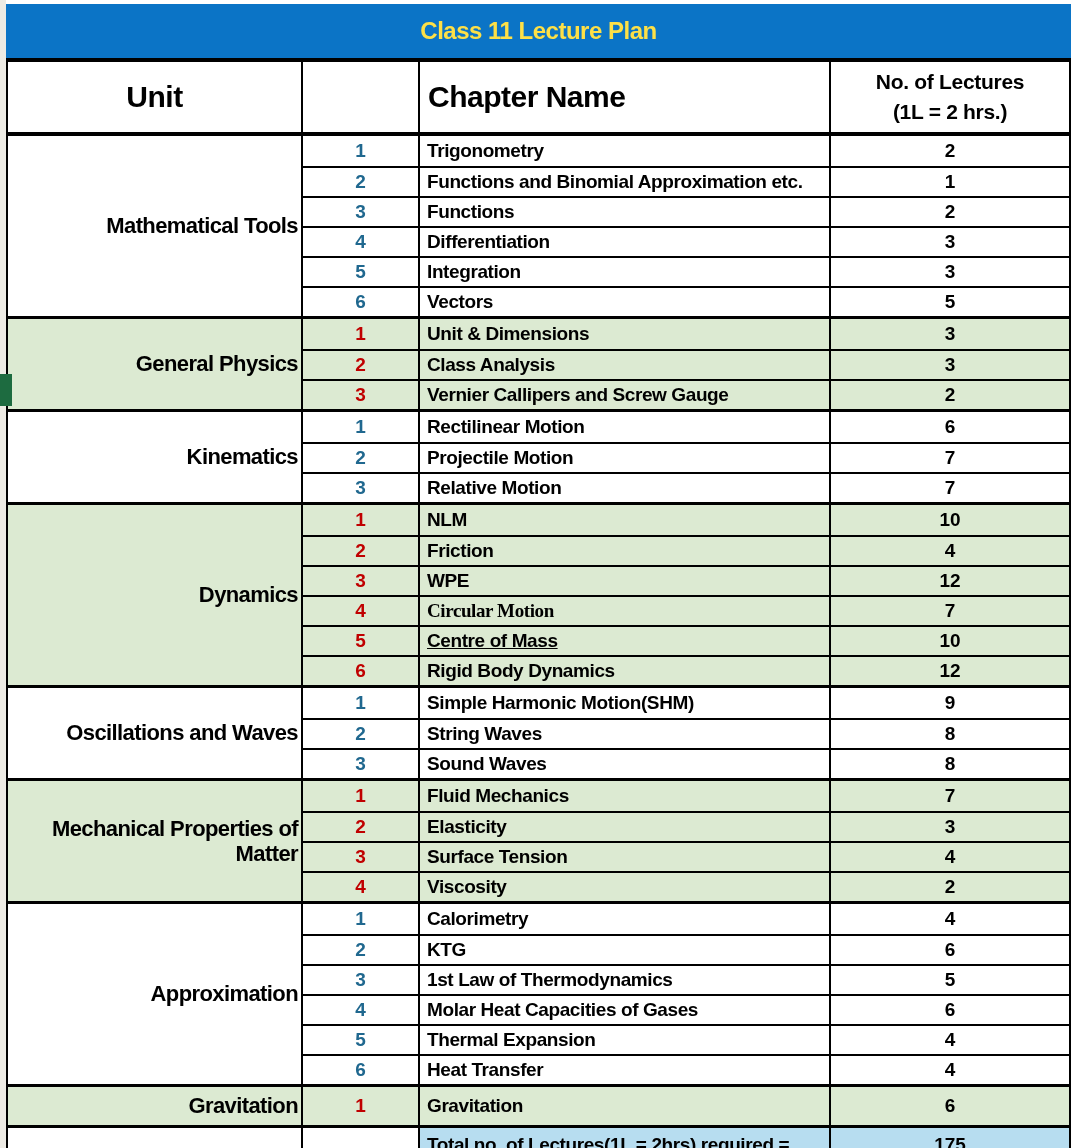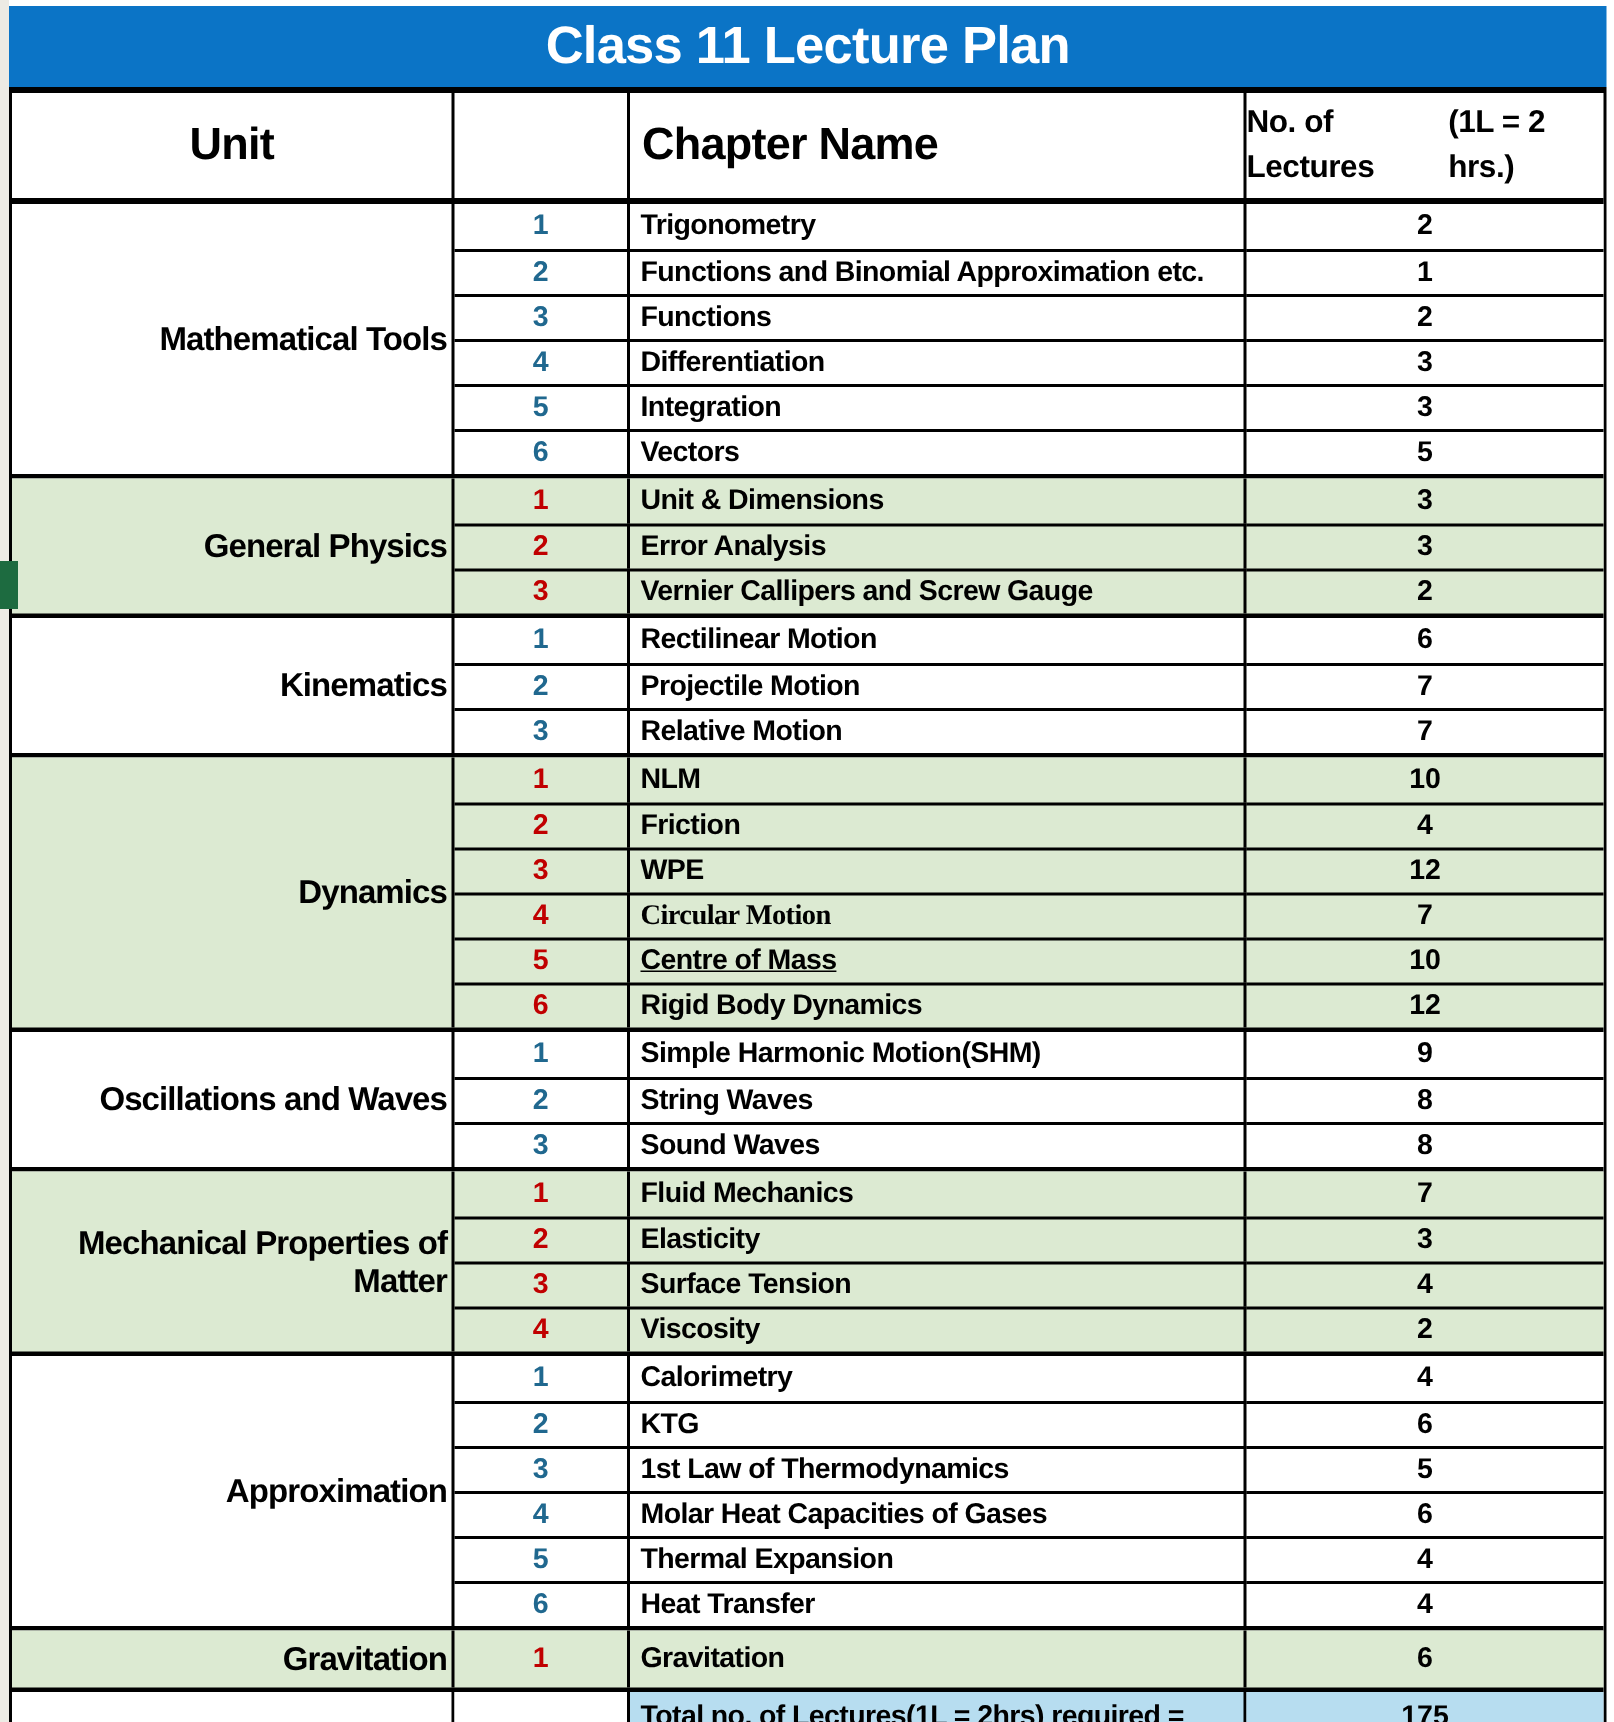--- a/index.html
+++ b/index.html
@@ -17,32 +17,32 @@
     font-family:"Liberation Sans", sans-serif;font-weight:bold;color:#000;
     overflow:hidden;
   }
   .edge-strip{position:absolute;left:0;top:0;width:6px;height:1148px;background:#edebe4;}
   .green-tab{position:absolute;left:0;top:374px;width:12px;height:32px;background:var(--tabgreen);z-index:5;}
 
   .title-bar{
     margin:4px 5px 0 6px;height:54px;background:var(--title-bg);
     display:flex;align-items:center;justify-content:center;
   }
-  .title-bar h1{font-size:35px;color:#ffffff;letter-spacing:-0.5px;}
+  .title-bar h1{font-size:24px;color:#fde047;letter-spacing:-0.5px;}
 
   .sheet{
     margin:0 5px 0 6px;border:2px solid #000;border-top:4px solid #000;background:#fff;
   }
 
   .hdr{display:grid;grid-template-columns:var(--cols);height:74px;border-bottom:4px solid #000;}
   .hdr .cell{display:flex;align-items:center;}
   .hdr .h-unit{justify-content:center;font-size:30px;border-right:2px solid #000;letter-spacing:-0.5px;}
   .hdr .h-empty{border-right:2px solid #000;}
   .hdr .h-chapter{font-size:30px;padding-left:8px;border-right:2px solid #000;letter-spacing:-0.5px;}
-  .hdr .h-lect{justify-content:center;font-size:21px;line-height:1.45;letter-spacing:-0.3px;}
+  .hdr .h-lect{flex-direction:column;justify-content:center;font-size:21px;line-height:1.45;letter-spacing:-0.3px;}
 
   .section{display:grid;grid-template-columns:var(--cols);border-bottom:3px solid #000;}
   .section.green{background:var(--green);}
   .section.white{background:#fff;}
   .unit-cell{
     grid-column:1;display:flex;align-items:center;justify-content:flex-end;
     text-align:right;font-size:22px;letter-spacing:-0.6px;
     border-right:2px solid #000;padding:0 3px 0 6px;line-height:1.15;
   }
   .num-cell{grid-column:2;display:flex;align-items:center;justify-content:center;
@@ -104,21 +104,21 @@
         <div class="num-cell rt" style="grid-row: 6;">6</div>
         <div class="chap-cell rt" style="grid-row: 6;">Vectors</div>
         <div class="lect-cell rt" style="grid-row: 6;">5</div>
       </div>
       <div class="section green" style="grid-template-rows: repeat(3, 30px);">
         <div class="unit-cell" style="grid-row: 1 / 4;">General Physics</div>
         <div class="num-cell" style="grid-row: 1;">1</div>
         <div class="chap-cell" style="grid-row: 1;">Unit &amp; Dimensions</div>
         <div class="lect-cell" style="grid-row: 1;">3</div>
         <div class="num-cell rt" style="grid-row: 2;">2</div>
-        <div class="chap-cell rt" style="grid-row: 2;">Error Analysis</div>
+        <div class="chap-cell rt" style="grid-row: 2;">Class Analysis</div>
         <div class="lect-cell rt" style="grid-row: 2;">3</div>
         <div class="num-cell rt" style="grid-row: 3;">3</div>
         <div class="chap-cell rt" style="grid-row: 3;">Vernier Callipers and Screw Gauge</div>
         <div class="lect-cell rt" style="grid-row: 3;">2</div>
       </div>
       <div class="section white" style="grid-template-rows: repeat(3, 30px);">
         <div class="unit-cell" style="grid-row: 1 / 4;">Kinematics</div>
         <div class="num-cell" style="grid-row: 1;">1</div>
         <div class="chap-cell" style="grid-row: 1;">Rectilinear Motion</div>
         <div class="lect-cell" style="grid-row: 1;">6</div>

